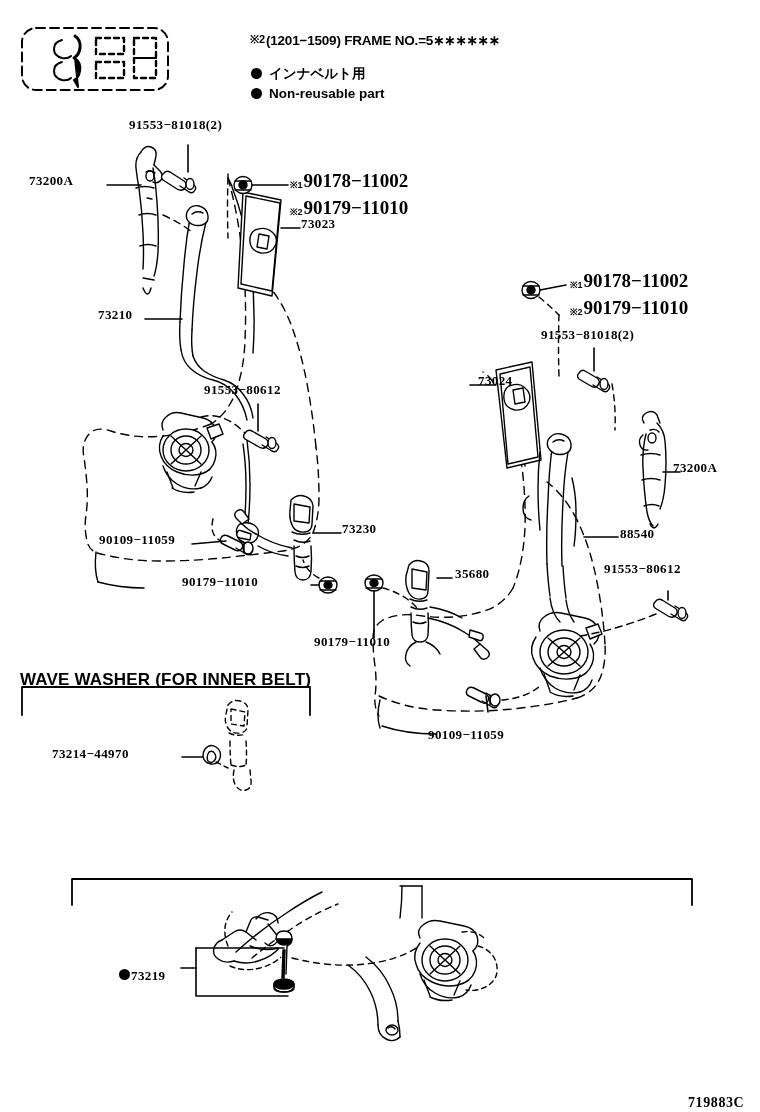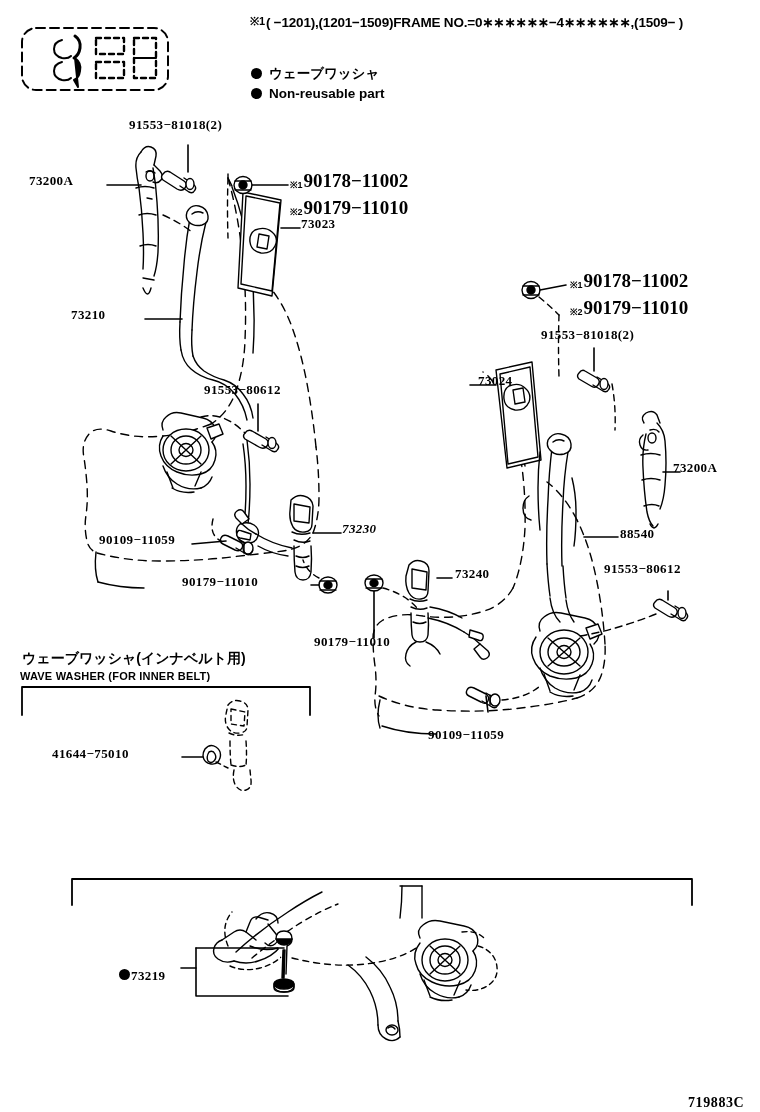--- a/index.html
+++ b/index.html
@@ -55,21 +55,21 @@
     position:absolute;
     font-family:"Liberation Sans", sans-serif;
     font-weight:bold;
     font-size:14px;
     white-space:nowrap;
   }
   .note-en{
     position:absolute;
     font-family:"Liberation Sans", sans-serif;
     font-weight:bold;
-    font-size:11px;
+    font-size:17px;
     white-space:nowrap;
     letter-spacing:0.2px;
   }
   .note-en-mono{
     position:absolute;
     font-family:"Liberation Mono", monospace;
     font-weight:bold;
     font-size:13.5px;
     white-space:nowrap;
     letter-spacing:0.4px;
@@ -462,67 +462,66 @@
 
       <g>
         <path d="M196 948 l0 48 l92 0" stroke-width="1.6"></path>
         <path d="M196 948 l88 0" stroke-width="1.6"></path>
       </g>
       <line x1="181" y1="968" x2="196" y2="968" stroke-width="1.6"></line>
 
     </g>
   </svg>
 
-  <div class="hdr" style="left:250px;top:14px;">
-    <span class="mark">※1</span><span>(      −1201),(1201−1509)FRAME NO.=0∗∗∗∗∗∗−4∗∗∗∗∗∗,(1509−        )</span>
+  <div class="hdr" style="left:250px;top:32px;">
+    <span class="mark">※2</span><span>(1201−1509) FRAME NO.=5∗∗∗∗∗∗</span>
   </div>
 
   <div class="legend" style="left:251px;top:64px;">
-    <span class="dot"></span><span>ウェーブワッシャ</span>
+    <span class="dot"></span><span>インナベルト用</span>
   </div>
   <div class="legend" style="left:251px;top:84px;">
     <span class="dot"></span><span>Non-reusable part</span>
   </div>
 
   <div class="lbl" style="left:129px;top:118px;">91553−81018(2)</div>
   <div class="lbl" style="left:29px;top:174px;">73200A</div>
   <div class="lbl" style="left:301px;top:217px;">73023</div>
-  <div class="lbl" style="left:71px;top:308px;">73210</div>
+  <div class="lbl" style="left:98px;top:308px;">73210</div>
   <div class="lbl" style="left:204px;top:383px;">91553−80612</div>
   <div class="lbl" style="left:99px;top:533px;">90109−11059</div>
   <div class="lbl" style="left:182px;top:575px;">90179−11010</div>
-  <div class="lbl" style="left:342px;top:522px;font-style:italic;">73230</div>
-  <div class="lbl" style="left:455px;top:567px;">73240</div>
+  <div class="lbl" style="left:342px;top:522px;">73230</div>
+  <div class="lbl" style="left:455px;top:567px;">35680</div>
   <div class="lbl" style="left:314px;top:635px;">90179−11010</div>
   <div class="lbl" style="left:428px;top:728px;">90109−11059</div>
   <div class="lbl" style="left:430px;top:374px;margin-left:48px;">73024</div>
   <div class="lbl" style="left:541px;top:328px;">91553−81018(2)</div>
   <div class="lbl" style="left:673px;top:461px;">73200A</div>
   <div class="lbl" style="left:620px;top:527px;">88540</div>
   <div class="lbl" style="left:604px;top:562px;">91553−80612</div>
-  <div class="lbl" style="left:52px;top:747px;">41644−75010</div>
+  <div class="lbl" style="left:52px;top:747px;">73214−44970</div>
   <div class="lbl" style="left:119px;top:956px;margin-top:13px;"><span class="bullet-inline"></span><span>73219</span></div>
 
   <div class="lbl-sm two-line" style="left:290px;top:168px;">
     <div>
       <span class="mark mark-sub">※1</span><span class="lblbig" style="font-family:'Liberation Serif',serif;font-size:19px;font-weight:bold;">90178−11002</span>
     </div>
     <div style="margin-top:1px;">
       <span class="mark mark-sub">※2</span><span style="font-family:'Liberation Serif',serif;font-size:19px;font-weight:bold;">90179−11010</span>
     </div>
   </div>
 
   <div class="lbl-sm two-line" style="left:570px;top:268px;">
     <div>
       <span class="mark mark-sub">※1</span><span style="font-family:'Liberation Serif',serif;font-size:19px;font-weight:bold;">90178−11002</span>
     </div>
     <div style="margin-top:1px;">
       <span class="mark mark-sub">※2</span><span style="font-family:'Liberation Serif',serif;font-size:19px;font-weight:bold;">90179−11010</span>
     </div>
   </div>
 
-  <div class="note-jp" style="left:22px;top:650px;">ウェーブワッシャ(インナベルト用)</div>
   <div class="note-en" style="left:20px;top:670px;">WAVE WASHER (FOR INNER BELT)</div>
 
 
   <div class="footer-code" style="left:688px;top:1080px;">719883C</div>
 
 </div>
 
 </body></html>

